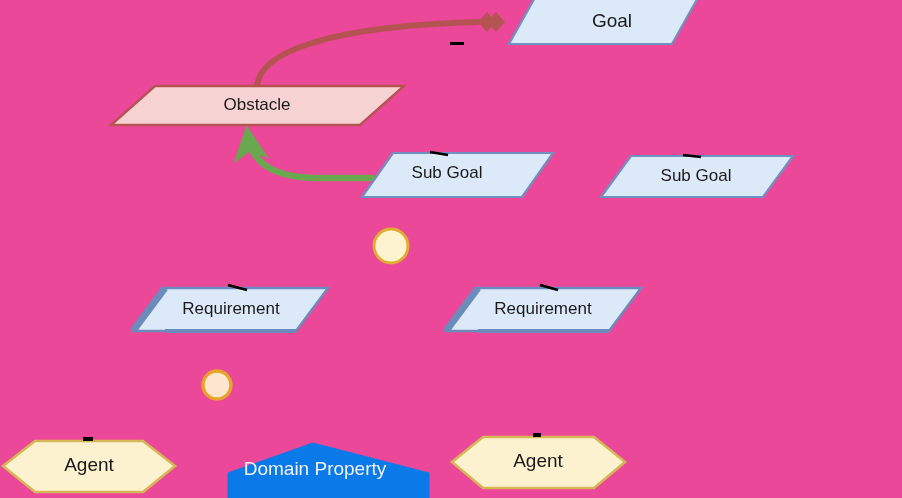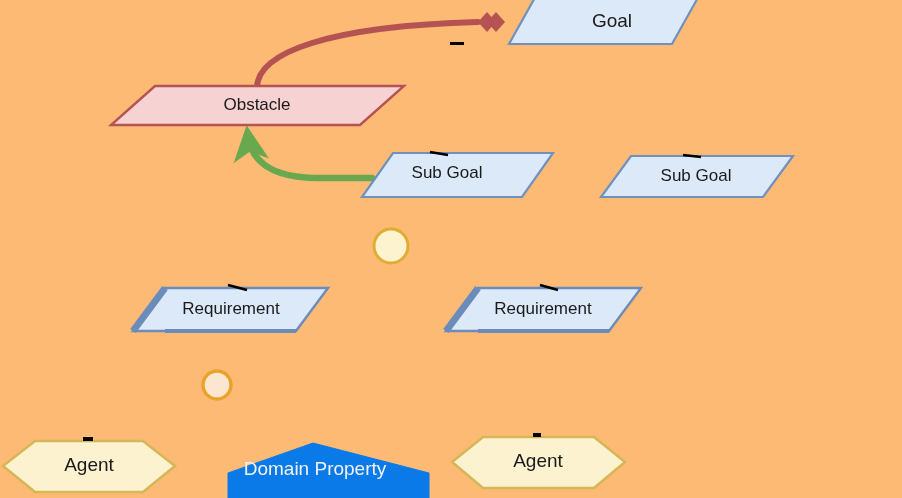--- a/index.html
+++ b/index.html
@@ -8,21 +8,21 @@
     padding: 0;
     background: #000000;
   }
   body {
     font-family: "Liberation Sans", sans-serif;
   }
   #canvas {
     position: relative;
     width: 902px;
     height: 498px;
-    background: #fdba74;
+    background: #ec4899;
     overflow: hidden;
   }
   #diagram-svg {
     position: absolute;
     left: 0;
     top: 0;
     width: 902px;
     height: 498px;
     display: block;
   }

